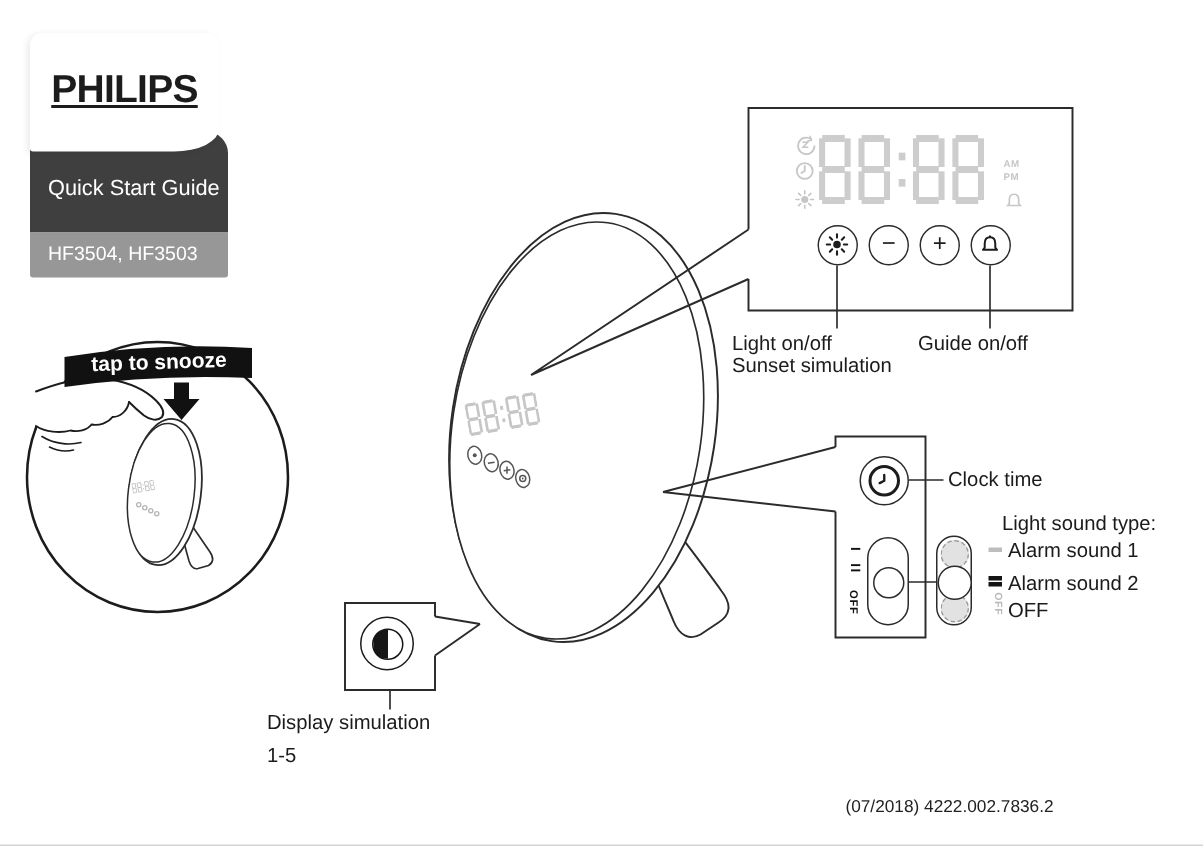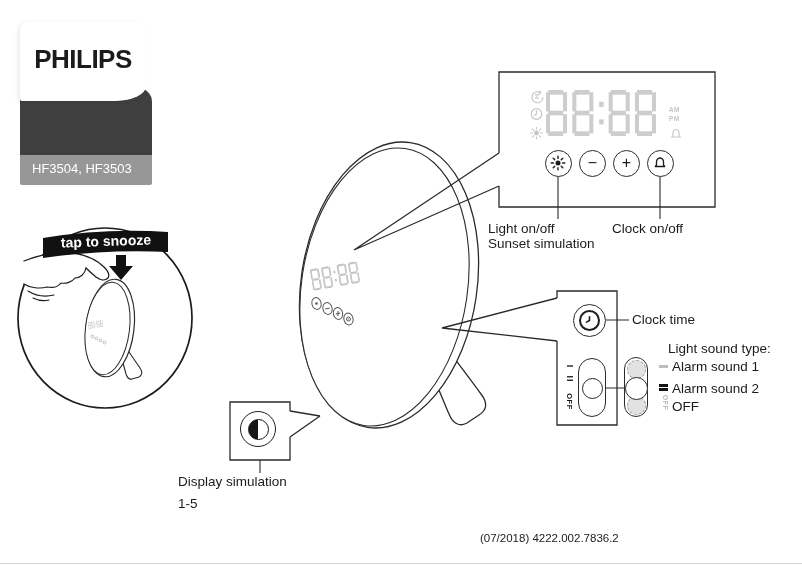--- a/index.html
+++ b/index.html
@@ -7,21 +7,21 @@
         font-family:"Liberation Sans",sans-serif;color:#1b1b1b;}
   .abs{position:absolute;}
   svg{display:block;}
   
   .badge-white{left:20px;top:22px;width:126px;height:79px;background:#fff;
                border-radius:8px 8px 30px 2px / 8px 8px 15px 2px;
                box-shadow:-2px 1px 4px rgba(0,0,0,.08);z-index:3;}
   .badge-dark{left:20px;top:88px;width:132px;height:67px;background:#3f3f3f;border-radius:0 14px 0 0;z-index:2;}
   .badge-gray{left:20px;top:155px;width:132px;height:30px;background:#979797;border-radius:0 0 2px 2px;z-index:2;}
   .brand{left:20px;top:44px;width:126px;text-align:center;font-size:26px;font-weight:bold;
-         letter-spacing:-.5px;color:#1c1c1c;z-index:4;}
+         letter-spacing:-.5px;color:#1c1c1c;z-index:4;text-decoration:underline;}
   .qsg{left:32px;top:118px;font-size:14.5px;color:#fff;z-index:4;}
   .models{left:32px;top:161px;font-size:13px;color:#fff;z-index:4;}
   
   .lbl{font-size:13.5px;color:#1b1b1b;}
   .ctr{}
   
   .pbtn{width:27px;height:27px;border:1.4px solid #2b2b2b;border-radius:50%;background:#fff;
         display:flex;align-items:center;justify-content:center;box-sizing:border-box;}
   .sign{font-size:16px;line-height:16px;color:#1c1c1c;}
   .seg{color:#cdcdcd;}
@@ -43,21 +43,21 @@
   .zc-on{width:23px;height:23px;border:1.5px solid #2b2b2b;background:#fff;z-index:5;}
   .bar{background:#bdbdbd;width:9px;height:2.5px;}
   .bar-dark{background:#141414;width:9px;height:2.5px;}
   .officon{font-size:7px;font-weight:bold;color:#b8b8b8;letter-spacing:.5px;}
   
   .bri-outer{left:240px;top:411px;width:36px;height:36px;border:1.4px solid #1c1c1c;border-radius:50%;box-sizing:border-box;}
   .bri-inner{left:247.5px;top:418.5px;width:21px;height:21px;border:1.5px solid #161616;border-radius:50%;
              box-sizing:border-box;background:linear-gradient(90deg,#161616 0 50%,#ffffff 50% 100%);}
   .banner-text{left:48px;top:233px;width:116px;text-align:center;font-size:14px;font-weight:bold;
                color:#fff;transform:rotate(-2deg);z-index:6;}
-  .footer{left:480px;top:532px;width:306px;text-align:left;font-size:11.5px;color:#222;}
+  .footer{left:480px;top:532px;width:306px;text-align:center;font-size:11.5px;color:#222;}
   .pageline{left:0;top:563px;width:802px;height:1px;background:#d4d4d4;}
 </style>
 </head>
 <body>
 
 <div class="page">
 
   <svg class="abs" style="left:0;top:0;z-index:1" width="802" height="566" viewBox="0 0 802 566">
 
     <g>
@@ -140,20 +140,21 @@
         <path d="M676,129.5 C674,129.5 672.9,131 672.9,133.2 L672.9,135.6 L671.8,137 L680.2,137
                  L679.1,135.6 L679.1,133.2 C679.1,131 678,129.5 676,129.5 Z"></path>
       </g>
     </g>
   </svg>
 
   <div class="abs badge-dark"></div>
   <div class="abs badge-gray"></div>
   <div class="abs badge-white"></div>
   <div class="abs brand">PHILIPS</div>
+  <div class="abs qsg">Quick Start Guide</div>
   <div class="abs models">HF3504, HF3503</div>
 
   <div class="abs banner-text">tap to snooze</div>
 
   <div class="abs seg" style="left:546px;top:90px;width:110px;height:46px;z-index:2">
       <svg viewBox="0 0 56.9 20.7" width="100%" height="100%" preserveAspectRatio="none" fill="currentColor">
         <rect x="1.1" y="0" width="7.8" height="2.1"></rect>
         <rect x="0.0" y="1" width="2.1" height="8.6"></rect>
         <rect x="8.8" y="1" width="2.1" height="8.6"></rect>
         <rect x="1.1" y="9.3" width="7.8" height="2.1"></rect>
@@ -205,21 +206,21 @@
   </div>
   <div class="abs pbtn" style="left:646.5px;top:149.5px;z-index:2">
     <svg width="16" height="16" viewBox="0 0 15 15">
       <path d="M7.5,2.9 C5.4,2.9 4.2,4.5 4.2,6.9 L4.2,9.4 L3.1,10.8 L11.9,10.8 L10.8,9.4 L10.8,6.9
                C10.8,4.5 9.6,2.9 7.5,2.9 Z M7.5,1.8 v1.1" fill="none" stroke="#1c1c1c" stroke-width="1.25" stroke-linejoin="round"></path>
     </svg>
   </div>
 
   <div class="abs lbl ctr" style="left:488px;top:221px;width:140px">Light on/off</div>
   <div class="abs lbl ctr" style="left:488px;top:236px;width:140px">Sunset simulation</div>
-  <div class="abs lbl ctr" style="left:612px;top:221px;width:140px">Clock on/off</div>
+  <div class="abs lbl ctr" style="left:612px;top:221px;width:140px">Guide on/off</div>
 
   <div class="abs" style="left:311px;top:265px;width:48px;height:22px;color:#c6c6c6;transform:rotate(-10deg);z-index:2">
       <svg viewBox="0 0 56.9 20.7" width="100%" height="100%" preserveAspectRatio="none" fill="currentColor">
         <rect x="1.1" y="0" width="7.8" height="2.1"></rect>
         <rect x="0.0" y="1" width="2.1" height="8.6"></rect>
         <rect x="8.8" y="1" width="2.1" height="8.6"></rect>
         <rect x="1.1" y="9.3" width="7.8" height="2.1"></rect>
         <rect x="0.0" y="10.9" width="2.1" height="8.6"></rect>
         <rect x="8.8" y="10.9" width="2.1" height="8.6"></rect>
         <rect x="1.1" y="18.6" width="7.8" height="2.1"></rect>

